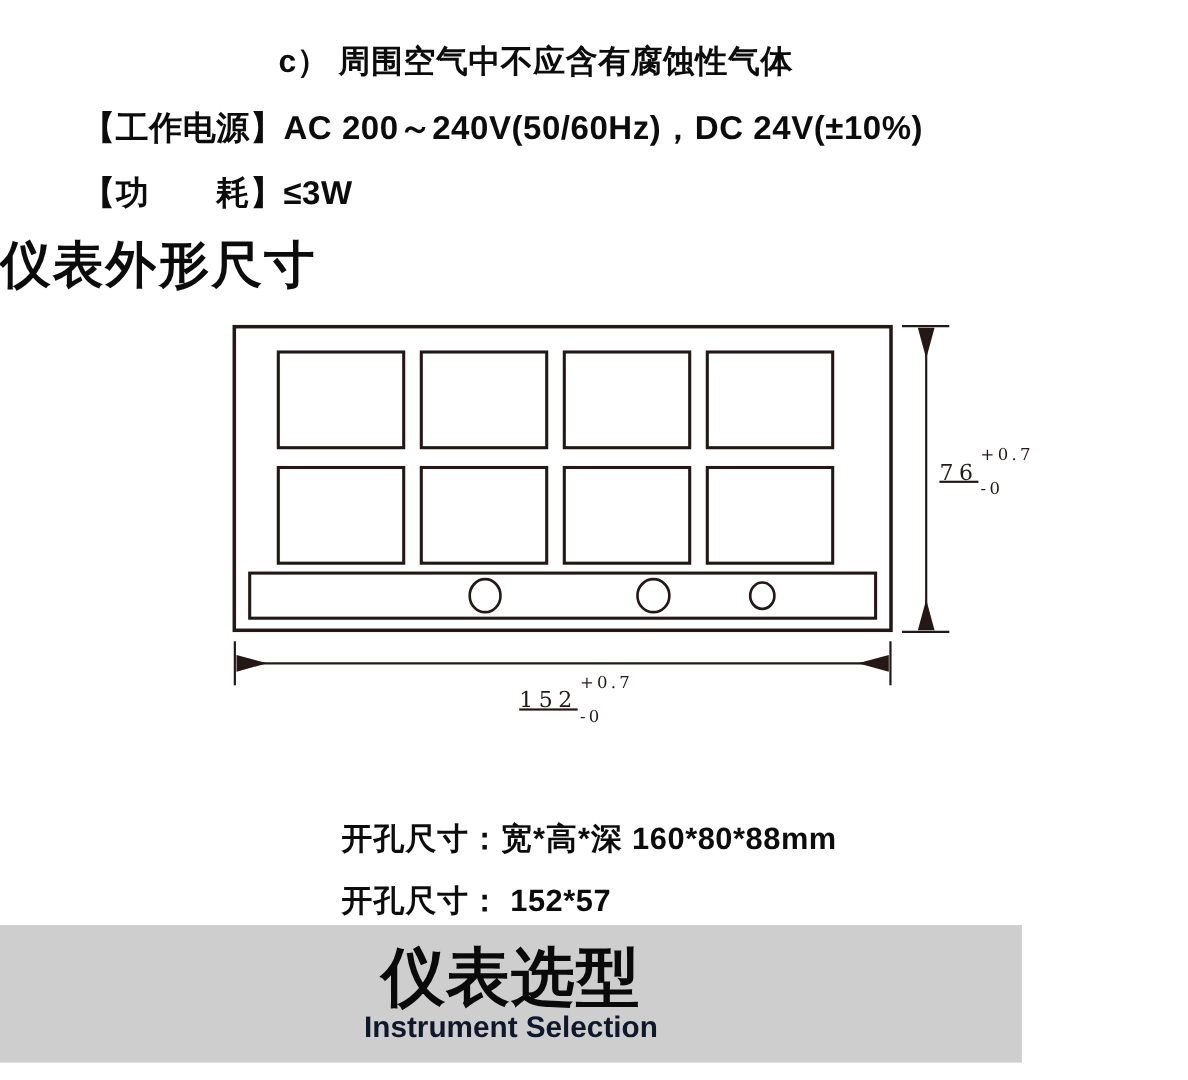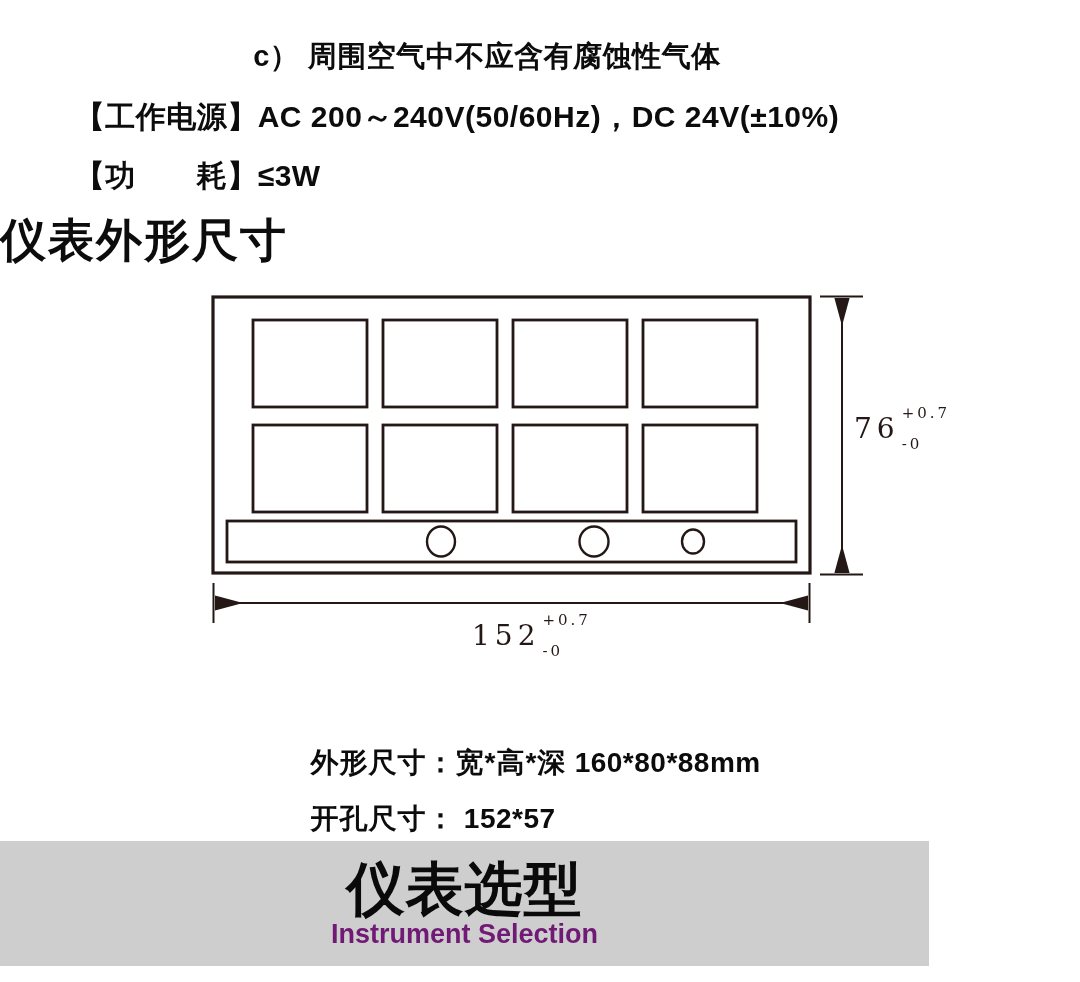--- a/index.html
+++ b/index.html
@@ -44,21 +44,21 @@
 
   
   .dim-text {
     font-family: "DejaVu Serif", "Liberation Serif", serif;
     color: #231815;
     display: flex;
     align-items: center;
     line-height: 1;
     white-space: nowrap;
   }
-  .dim-value { font-size: 28px; letter-spacing: 5px; }
+  .dim-value { font-size: 20px; letter-spacing: 5px; text-decoration: underline; }
   .dim-tol {
     display: inline-flex;
     flex-direction: column;
     justify-content: center;
     font-size: 15px;
     letter-spacing: 3px;
     margin-left: 2px;
     gap: 16px;
   }
   .height-dim-text { left: 854px; top: 406px; }
@@ -86,21 +86,21 @@
     font-size: 58px;
     font-weight: 650;
     letter-spacing: 1px;
     line-height: 1.02;
     color: #0a0a0a;
   }
   .footer-subtitle {
     font-size: 27px;
     font-weight: 600;
     letter-spacing: 0px;
-    color: #701a75;
+    color: #0f172a;
     margin-top: 1px;
   }
 </style>
 </head>
 <body>
 
 <div class="abs spec-line line-c">
   <span>c） 周围空气中不应含有腐蚀性气体</span>
 </div>
 
@@ -162,21 +162,21 @@
 
 <div class="abs dim-text width-dim-text">
   <span class="dim-value">152</span>
   <span class="dim-tol">
     <span>+0.7</span>
     <span>-0</span>
   </span>
 </div>
 
 <div class="abs size-line outline-size">
-  <span class="lbl">外形尺寸：宽*高*深</span><span class="val"> 160*80*88mm</span>
+  <span class="lbl">开孔尺寸：宽*高*深</span><span class="val"> 160*80*88mm</span>
 </div>
 
 <div class="abs size-line cutout-size">
   <span class="lbl">开孔尺寸：</span><span class="val"> 152*57</span>
 </div>
 
 <div class="abs footer-band">
   <div class="footer-title">仪表选型</div>
   <div class="footer-subtitle">Instrument Selection</div>
 </div>

